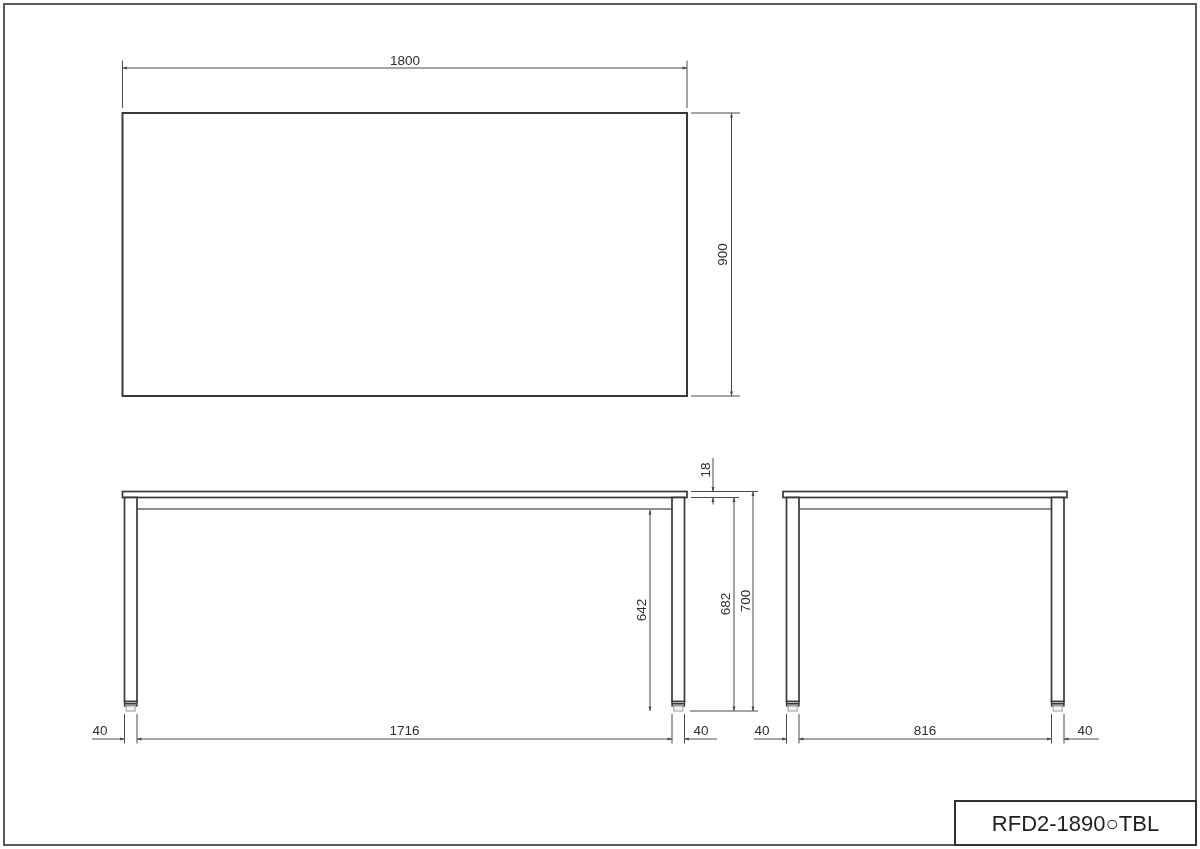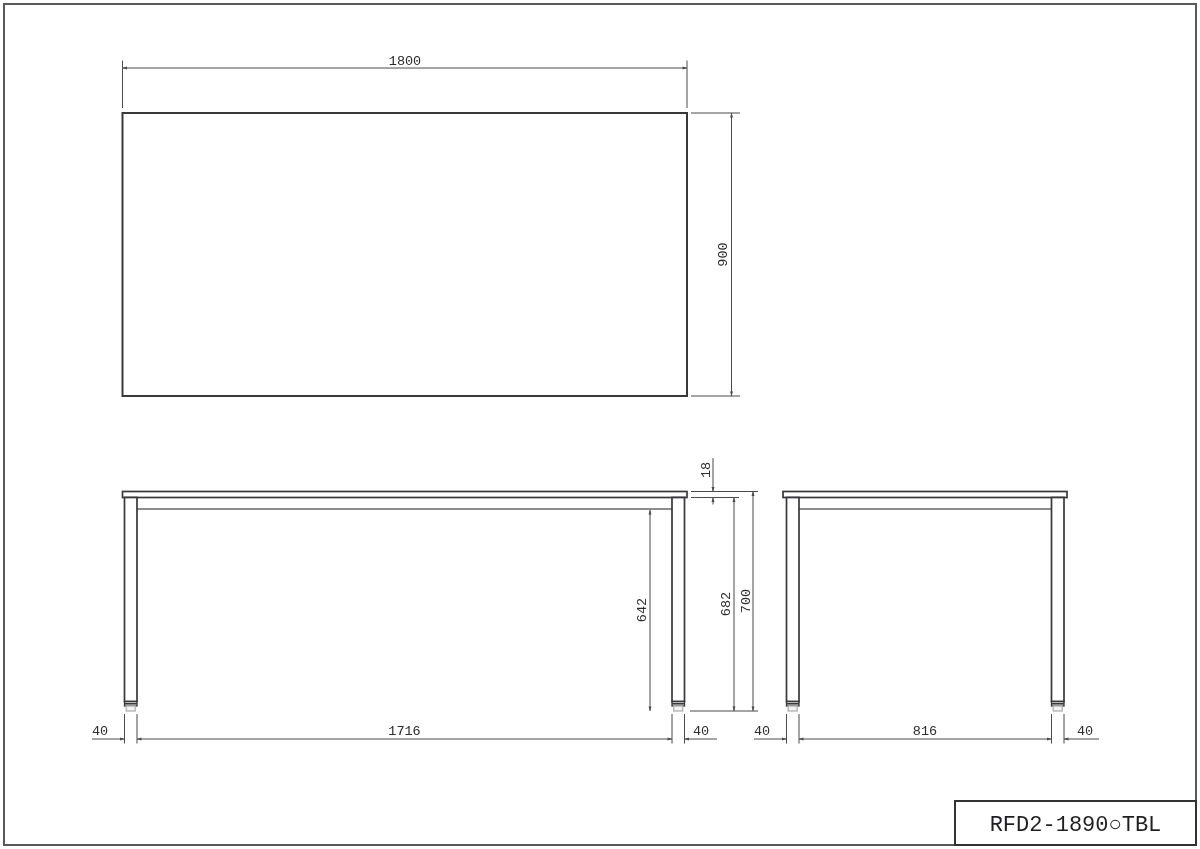--- a/index.html
+++ b/index.html
@@ -1,17 +1,17 @@
 <!DOCTYPE html>
 <html><head>
 <meta charset="utf-8">
 <style>
   html,body{margin:0;padding:0;background:#fff;}
   .page{position:relative;width:1200px;height:849px;background:#ffffff;overflow:hidden;
-        font-family:Liberation Mono, monospace;}
+        font-family:Liberation Sans, sans-serif;}
   svg{display:block}
   .frame{stroke:#59595b;stroke-width:2;fill:none}
   .ol{stroke:#38383a;stroke-width:1.7;fill:none}
   .olw{stroke:#38383a;stroke-width:1.7;fill:#ffffff}
   .thick{stroke-width:2}
   .sec{stroke:#8d8d8f;stroke-width:2.2;fill:none}
   .dim{stroke:#4b4b4d;stroke-width:1;fill:none}
   .glide{fill:#ececec;stroke:#38383a;stroke-width:1.3}
   .foot{fill:#f4f4f4;stroke:#b0b0b2;stroke-width:1.3}
   .tbox{stroke:#323234;stroke-width:2;fill:#ffffff}

